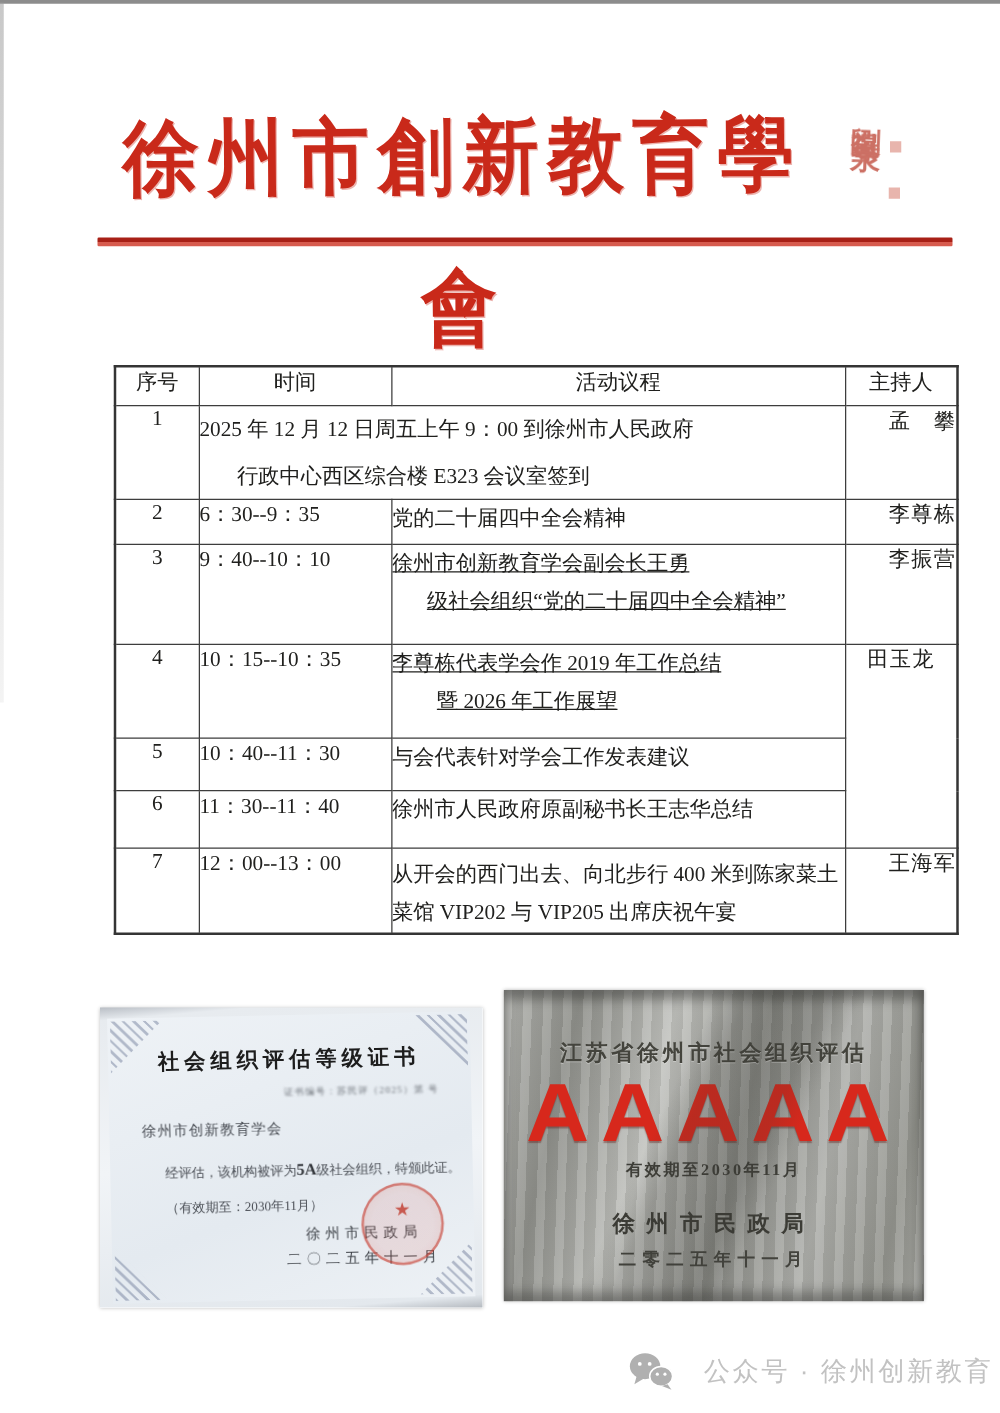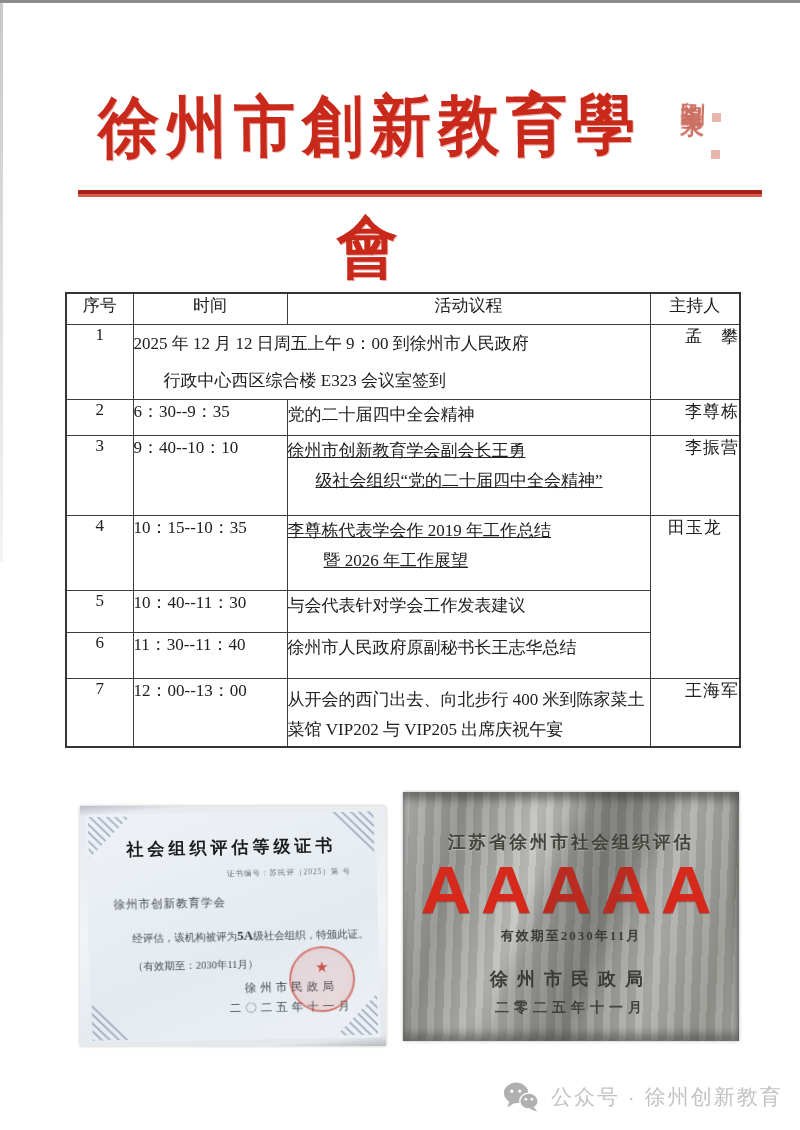--- a/index.html
+++ b/index.html
@@ -39,21 +39,21 @@
 
   
   .doc-title{
     position:absolute;top:221px;left:0;width:800px;text-align:center;
     font-family:"Liberation Sans","DejaVu Sans",sans-serif;
     font-weight:700;color:#141414;font-size:21px;line-height:34px;letter-spacing:.5px;
   }
 
   
   table.schedule{
-    position:absolute;top:292px;left:65px;width:674px;
+    position:absolute;top:292px;left:91px;width:674px;
     border-collapse:collapse;table-layout:fixed;
     font-size:17px;color:#20201e;
   }
   table.schedule col.c-no{width:67px;}
   table.schedule col.c-time{width:154px;}
   table.schedule col.c-act{width:363px;}
   table.schedule col.c-host{width:90px;}
   table.schedule th,table.schedule td{
     border:1.5px solid #3d3d3d;padding:0;vertical-align:top;
     font-weight:normal;overflow:hidden;
@@ -131,21 +131,21 @@
     transform:scaleX(1.06);text-shadow:0 1px 1px rgba(90,20,15,.4);
   }
   .plaque-valid{margin-top:7px;font-size:13px;font-weight:700;letter-spacing:2px;
     color:#3e3e38;filter:blur(.4px);}
   .plaque-issuer{margin-top:22px;font-size:18px;font-weight:700;letter-spacing:9px;
     color:#3c3c36;filter:blur(.4px);}
   .plaque-date{margin-top:8px;font-size:14px;font-weight:700;letter-spacing:5px;
     color:#43433d;filter:blur(.4px);}
 
   
-  .footer{position:absolute;top:1081px;left:503px;display:flex;align-items:center;gap:12px;}
+  .footer{position:absolute;top:1081px;left:503px;display:flex;align-items:center;gap:24px;}
   .footer .wx-icon{width:36px;height:32px;}
   .footer .label{font-size:21px;color:#c2c2c2;letter-spacing:2px;
     font-family:"Liberation Sans","DejaVu Sans",sans-serif;}
 </style>
 </head>
 <body>
 
 <div class="scan-top"></div>
 <div class="scan-left"></div>
 

